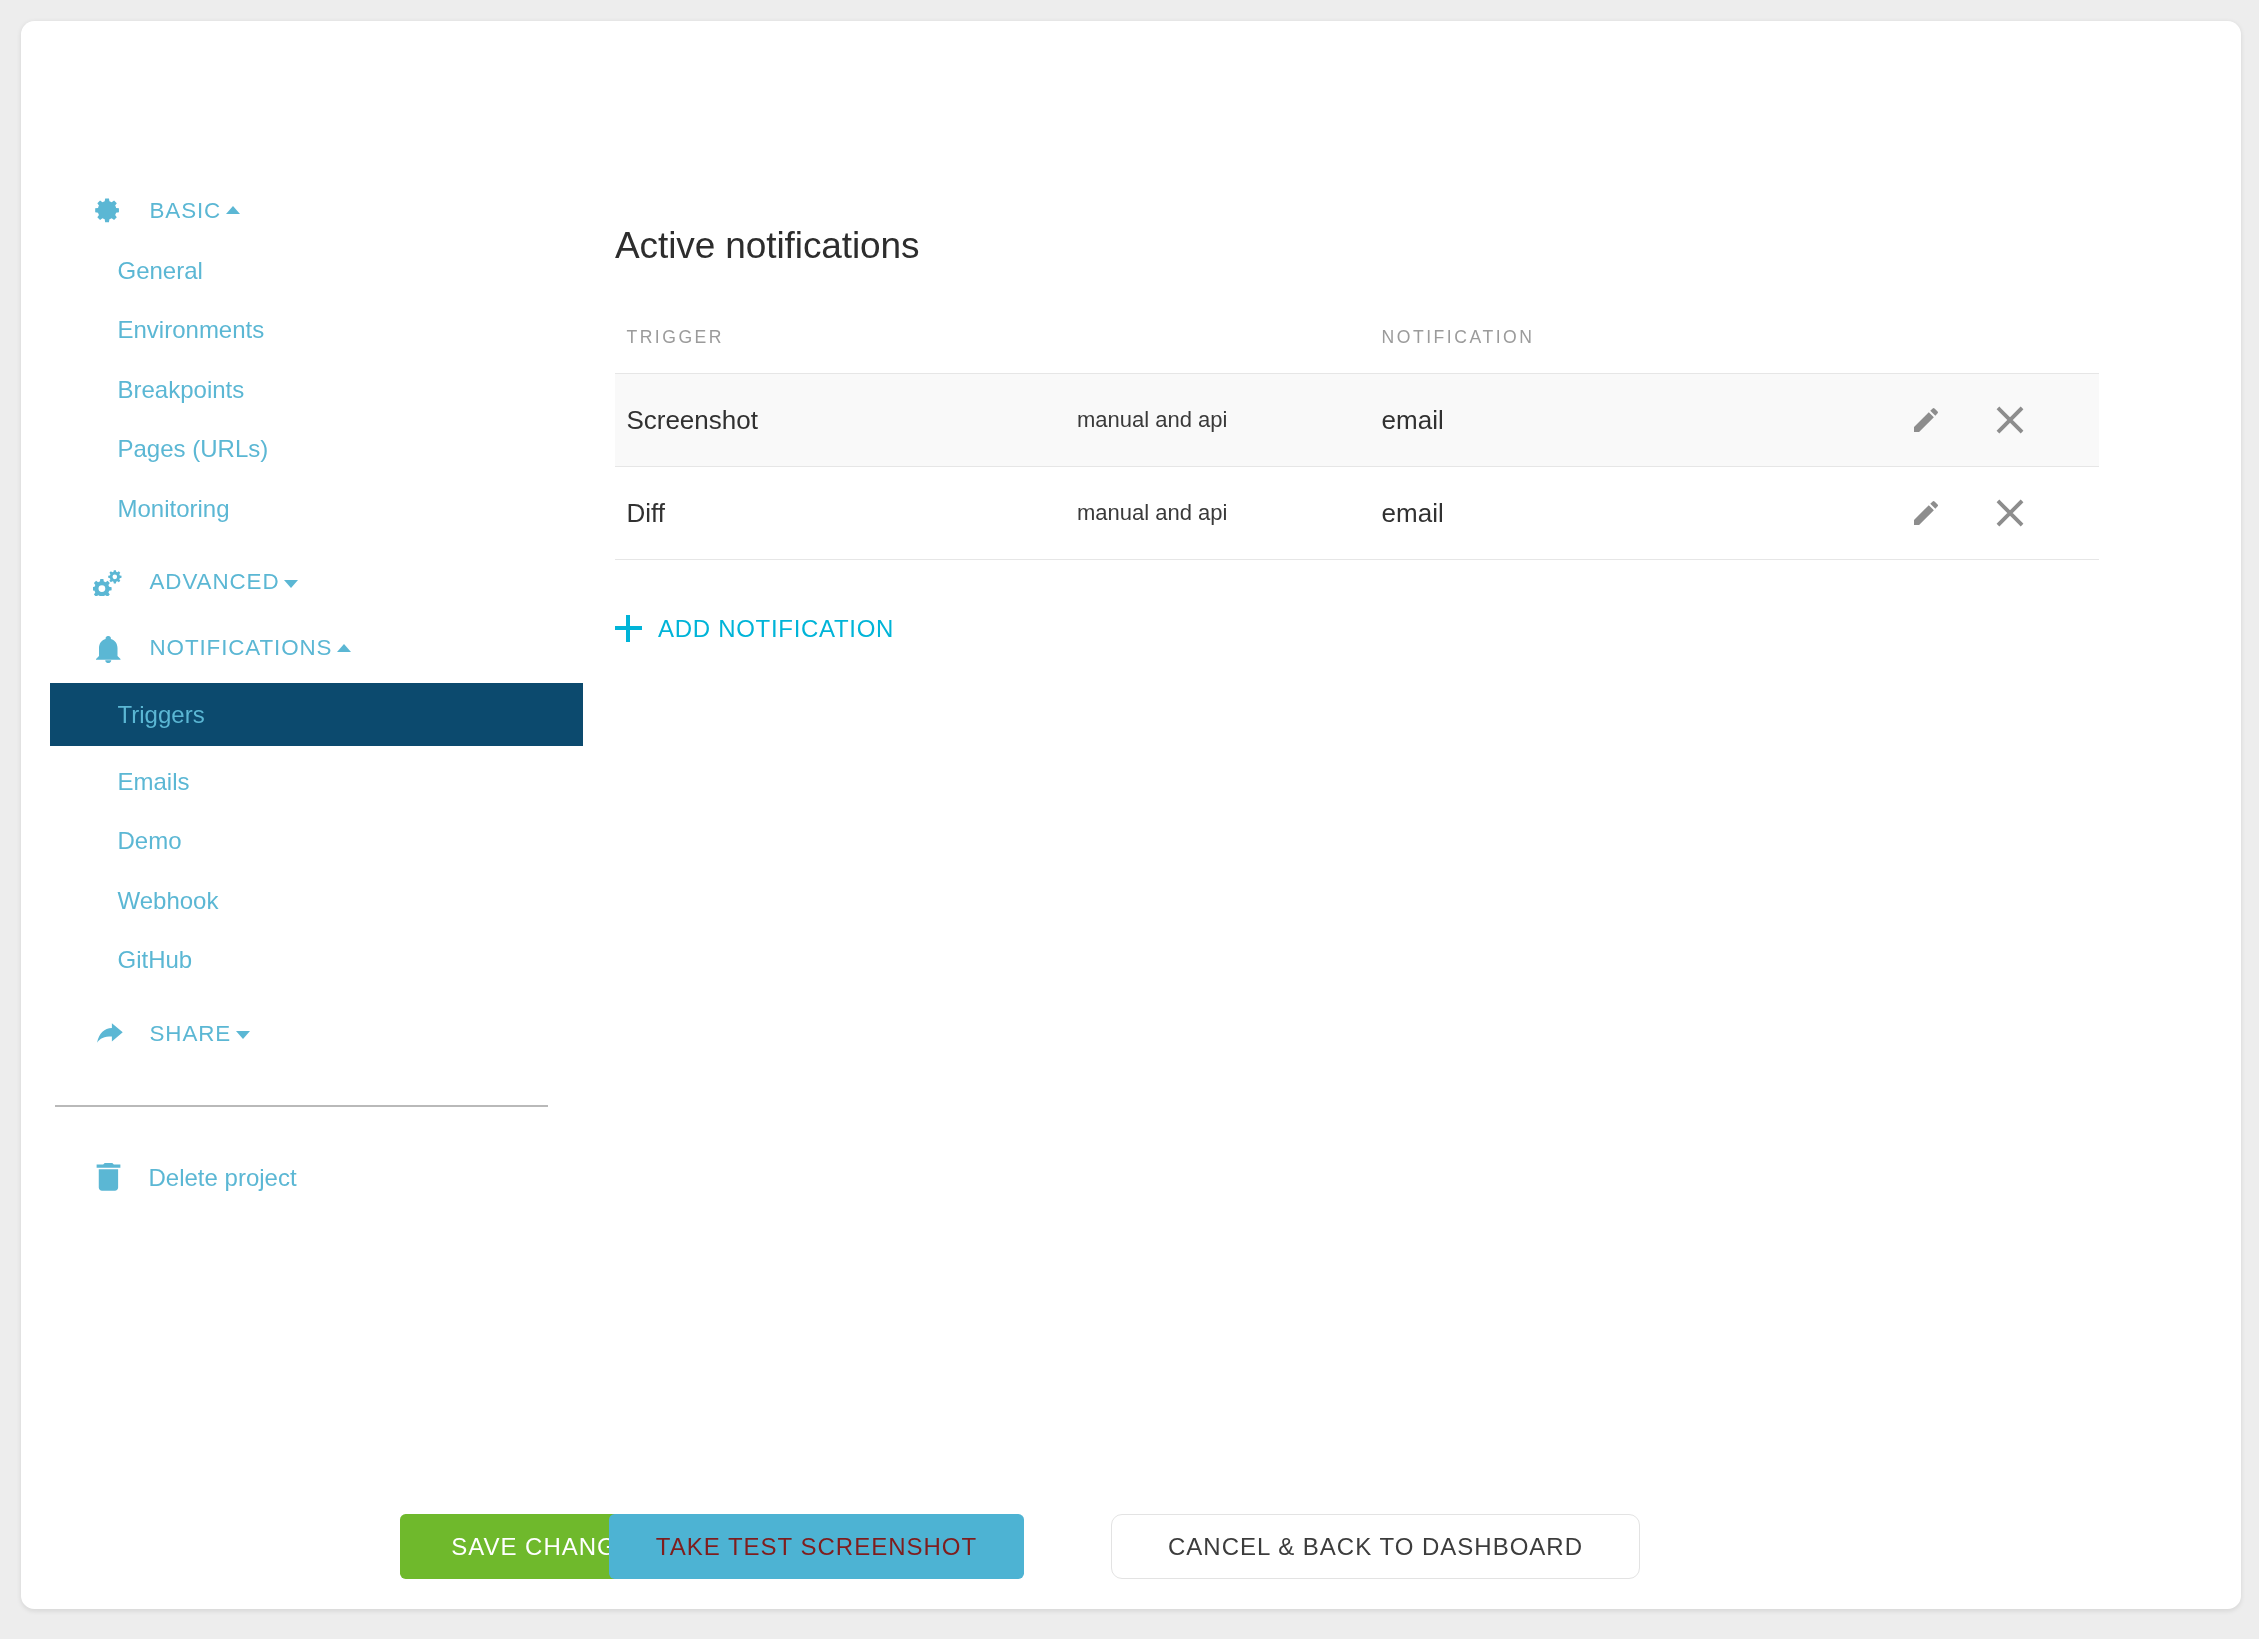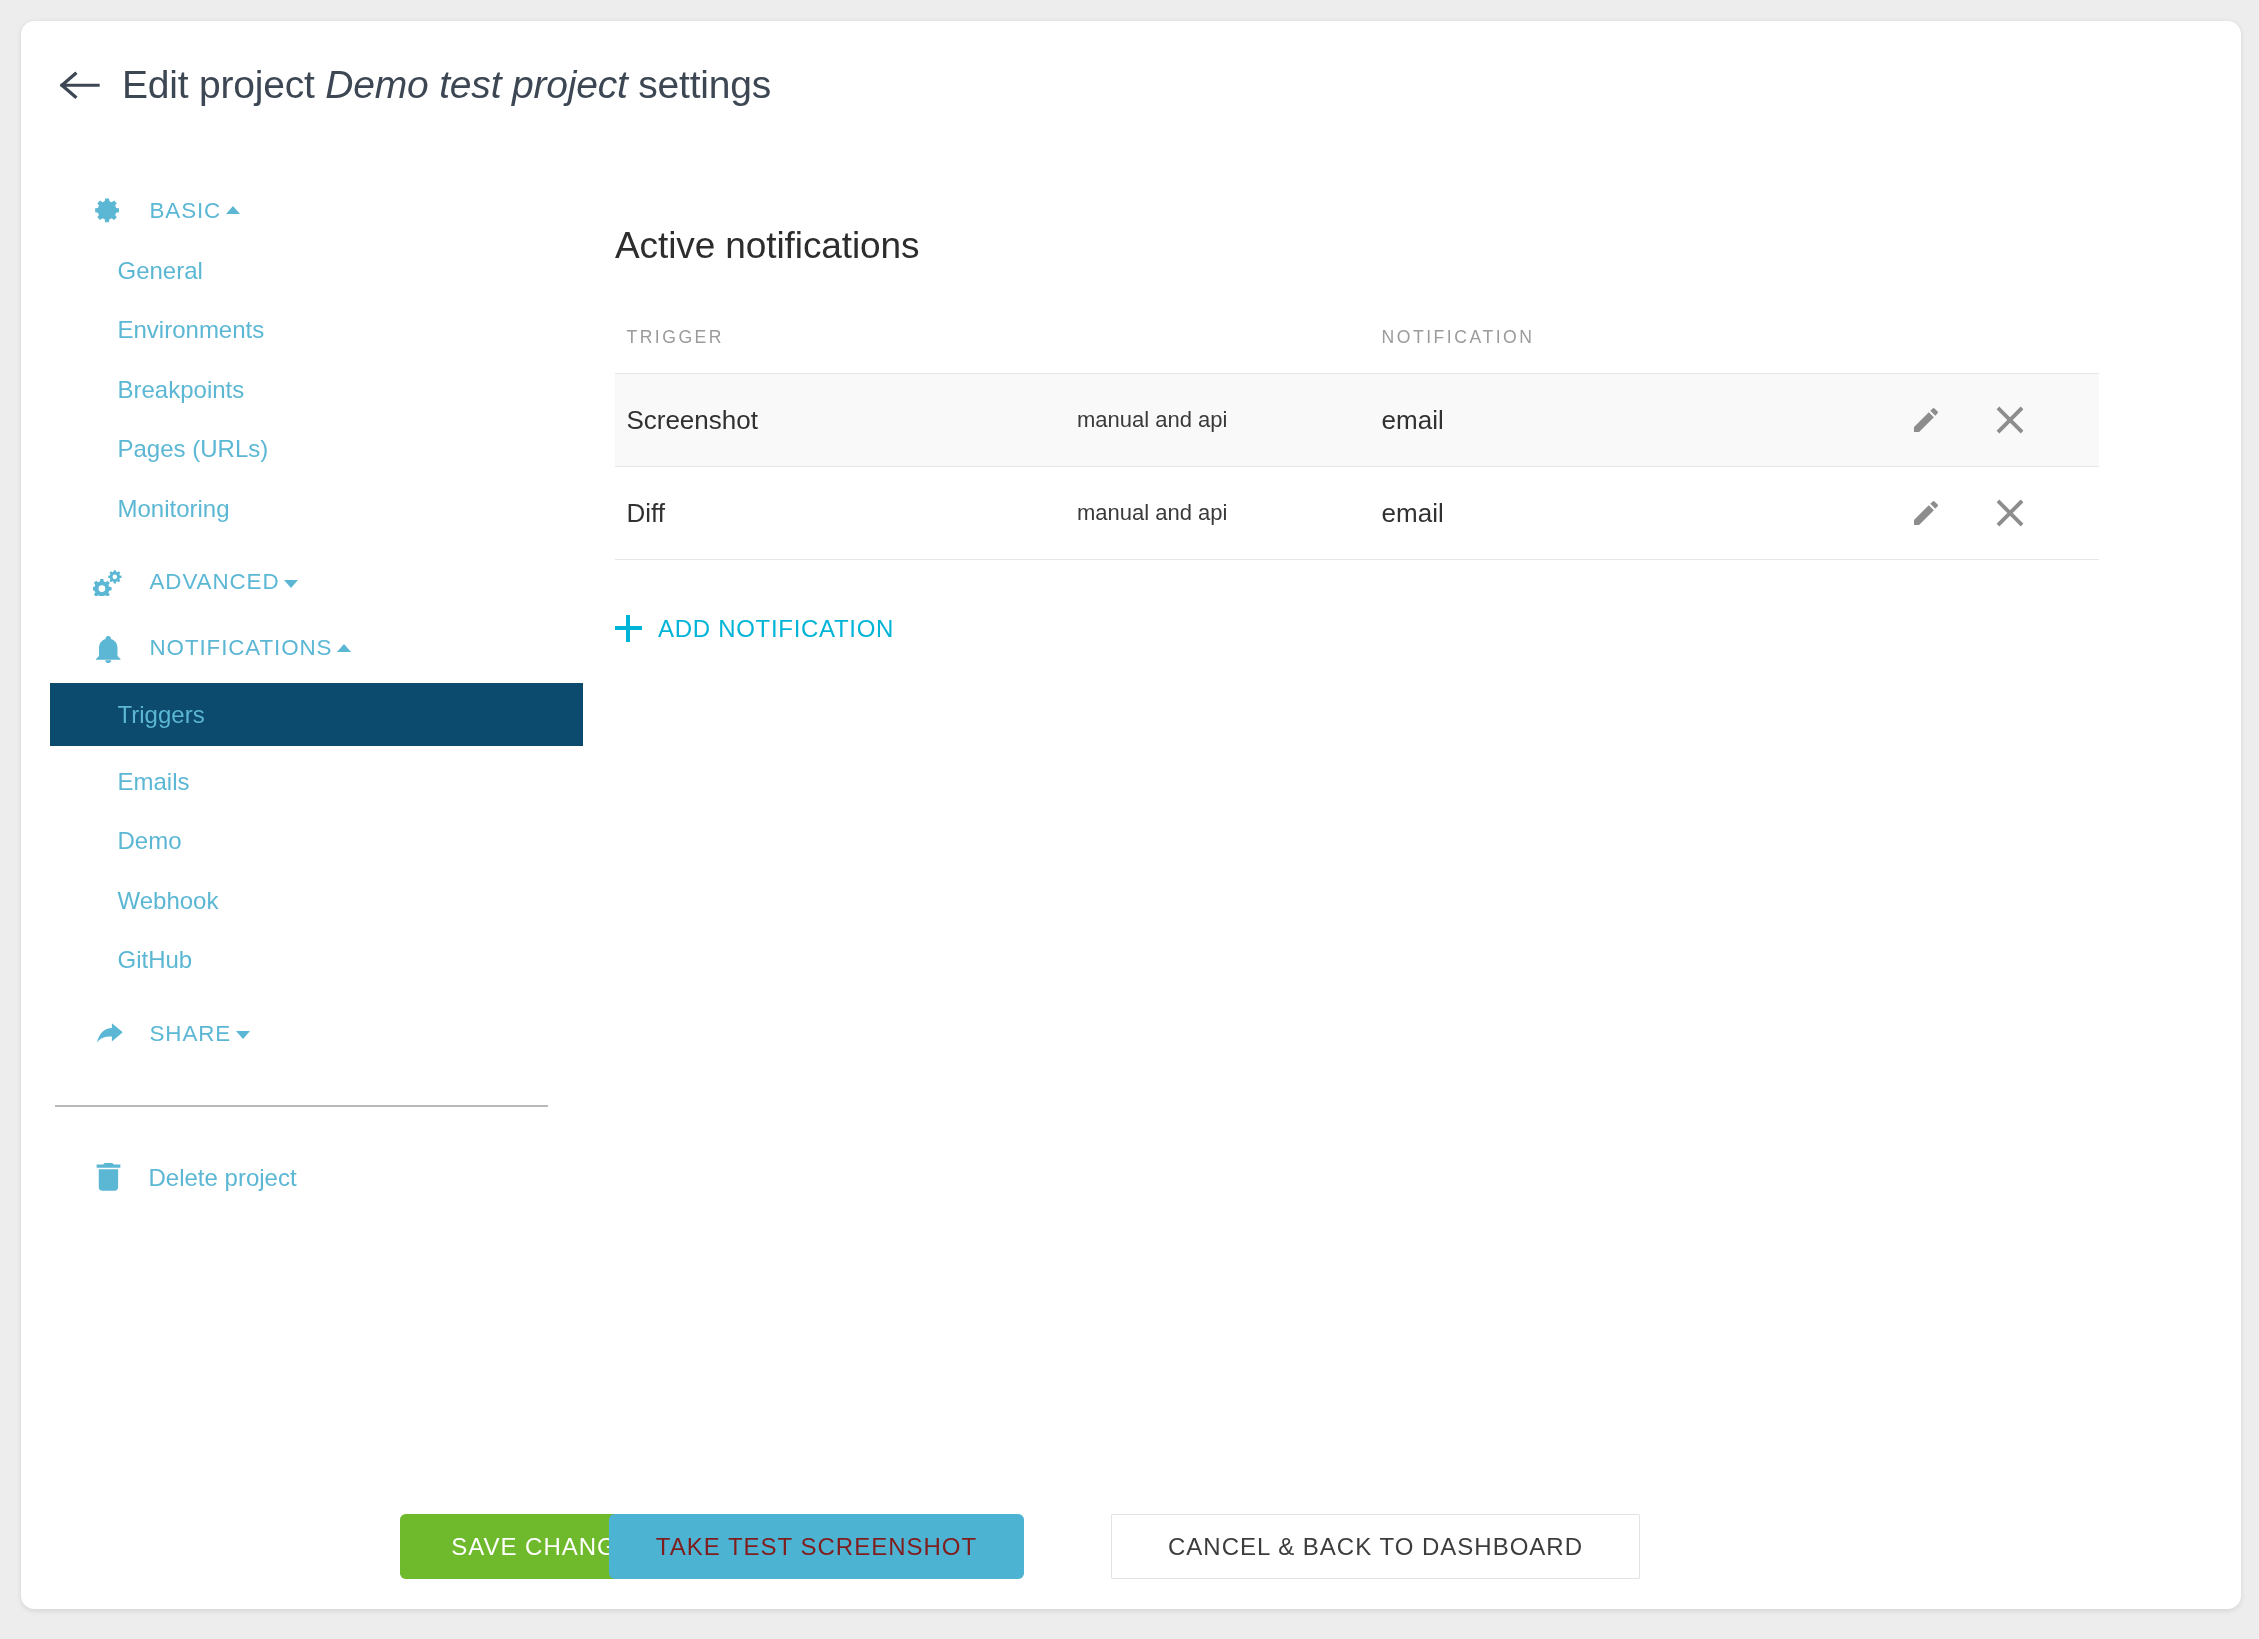--- a/index.html
+++ b/index.html
@@ -291,43 +291,29 @@
     width: 415px;
     background: #4db3d3;
     color: #7f1d1d;
   }
   .btn-cancel {
     left: 1090px;
     width: 529px;
     background: #ffffff;
     color: #3c3c3c;
     border: 1.9px solid #e3e3e3;
-    border-radius: 1px;
+    border-radius: 11px;
   }
 </style>
 </head>
 <body>
 
 <div class="page">
   <div class="card">
 
-    <div class="page-header">
-      <div class="back-arrow">
-        <span>
-          <svg width="40" height="28.5" viewBox="0 0 42 30">
-            <path d="M2 15 L16 3 M2 15 L16 27 M2 15 L40 15" stroke="#3d4754" stroke-width="3.4" fill="none" stroke-linecap="square"></path>
-          </svg>
-        </span>
-      </div>
-      <div class="page-title">
-        <span>Edit project</span>
-        <span class="proj">Demo test project</span>
-        <span>settings</span>
-      </div>
-    </div>
 
     <nav class="sidebar">
 
       <div class="side-group">
         <span class="ic">
           <svg width="28.5" height="28.5" viewBox="0 0 24 24" fill="#5bb7d4">
             <path d="M12 8.2a3.8 3.8 0 1 0 0 7.6 3.8 3.8 0 0 0 0-7.6zm0 5.6a1.8 1.8 0 1 1 0-3.6 1.8 1.8 0 0 1 0 3.6z"></path>
             <path d="M21 13.6v-3.2l-2.4-.4a6.9 6.9 0 0 0-.8-1.9l1.4-2-2.3-2.3-2 1.4a6.9 6.9 0 0 0-1.9-.8L12.6 2h-3.2l-.4 2.4c-.7.2-1.3.5-1.9.8l-2-1.4-2.3 2.3 1.4 2c-.3.6-.6 1.2-.8 1.9L1 10.4v3.2l2.4.4c.2.7.5 1.3.8 1.9l-1.4 2 2.3 2.3 2-1.4c.6.3 1.2.6 1.9.8l.4 2.4h3.2l.4-2.4c.7-.2 1.3-.5 1.9-.8l2 1.4 2.3-2.3-1.4-2c.3-.6.6-1.2.8-1.9l2.4-.4z"></path>
           </svg>
         </span>

